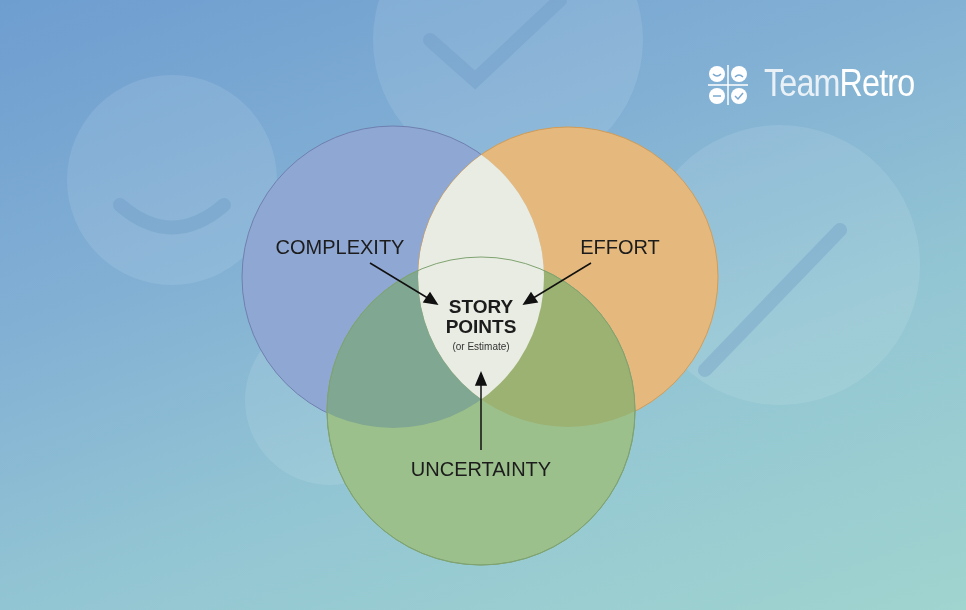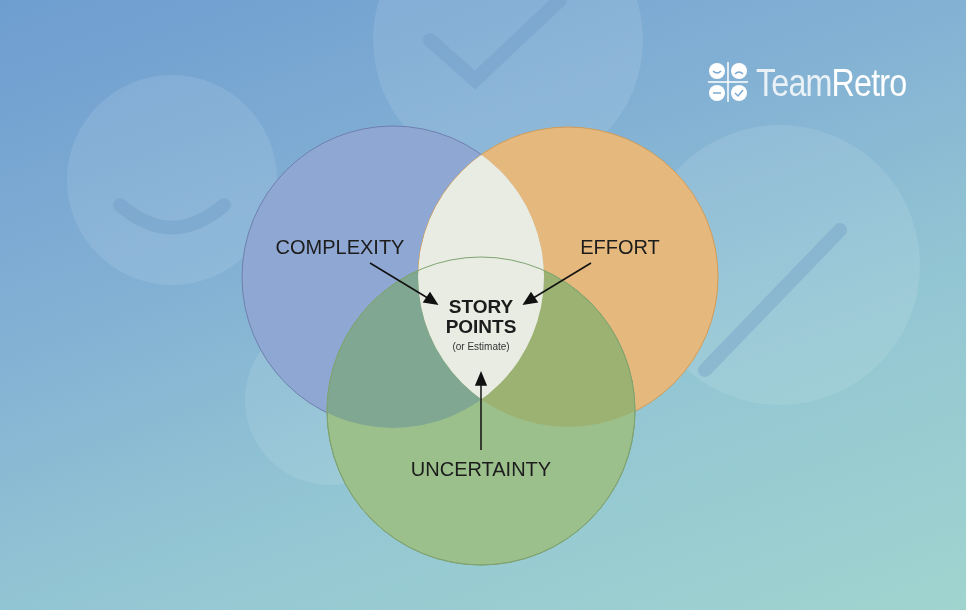--- a/index.html
+++ b/index.html
@@ -1,21 +1,21 @@
 <!DOCTYPE html>
 <html><head>
 <meta charset="utf-8">
 <style>
   html, body { margin:0; padding:0; }
   body { width:966px; height:610px; overflow:hidden; position:relative;
     font-family:"Liberation Sans", sans-serif; }
   .bg { position:absolute; inset:0;
     background: linear-gradient(160deg, #6e9dd0 0%, #82b0d4 35%, #93c6d3 65%, #9fd4cf 100%); }
   svg { position:absolute; left:0; top:0; }
-  .logo { position:absolute; left:708px; top:62px; display:flex; align-items:flex-start; gap:8px; }
+  .logo { position:absolute; left:708px; top:62px; display:flex; align-items:flex-end; gap:16px; }
   .logo-text { font-size:38px; color:#e9f1f7; letter-spacing:-1px; font-family:"Liberation Sans", sans-serif; transform:scaleX(0.85); transform-origin:left center; }
   .logo-text .b { color:#ffffff; font-weight:normal; }
 </style>
 </head>
 <body>
 
 <div class="bg"></div>
 
 <svg width="966" height="610">
   <g fill="#ffffff" fill-opacity="0.1">

